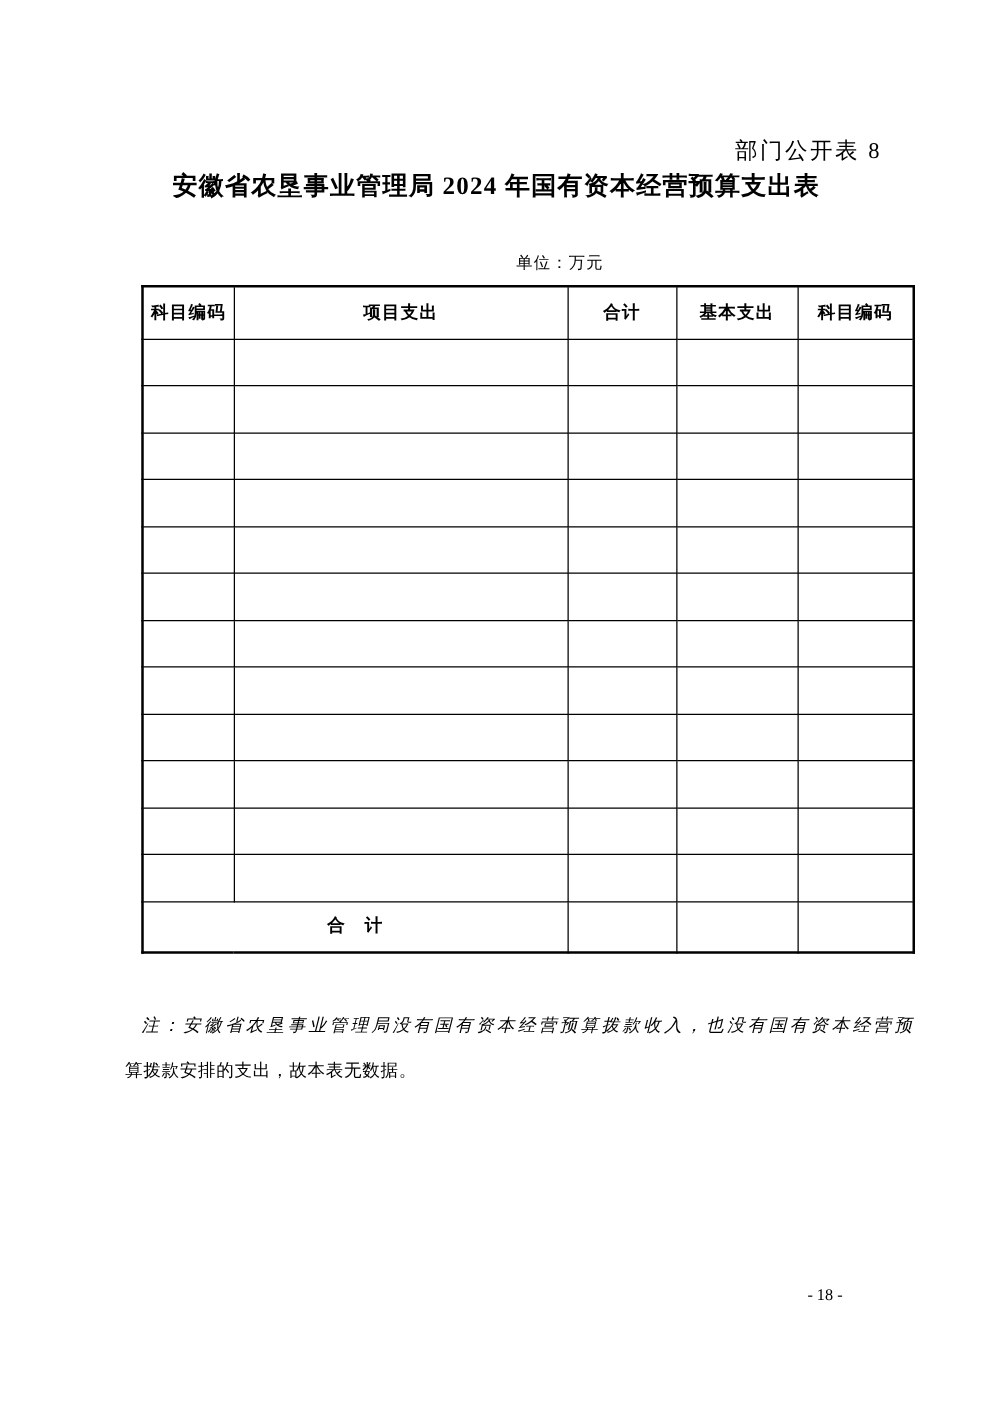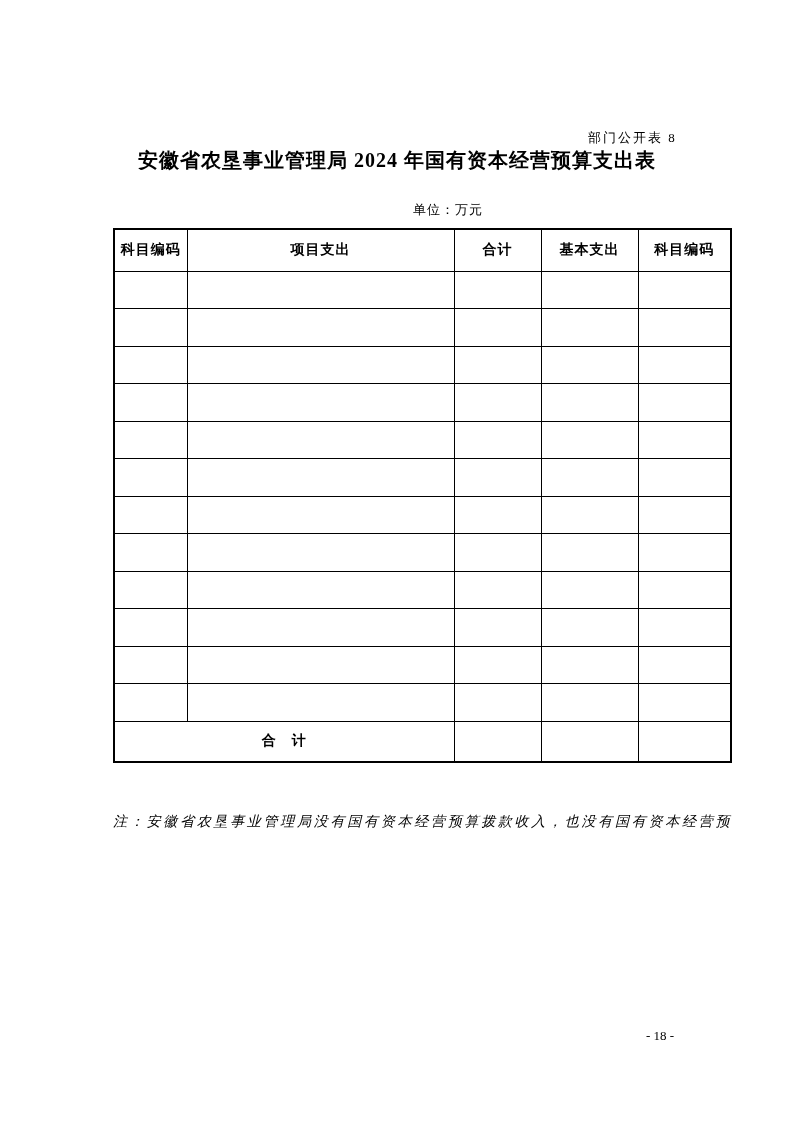--- a/index.html
+++ b/index.html
@@ -7,26 +7,25 @@
   .page {
     position:relative;
     width:794px; height:1123px;
     background:#ffffff;
     color:#000000;
     font-family:"Liberation Serif","DejaVu Serif",serif;
     overflow:hidden;
   }
   .corner-label {
     position:absolute; left:588px; top:108px;
-    font-size:13px; letter-spacing:2px;
+    font-size:18px; letter-spacing:2px;
     white-space:nowrap;
-    margin-top:21px;
   }
   .doc-title {
-    position:absolute; left:0; top:147px; width:794px;
+    position:absolute; left:0; top:135px; width:794px;
     text-align:center;
     font-size:20px; font-weight:bold; letter-spacing:1px;
     white-space:nowrap;
   }
   .unit-label {
     position:absolute; left:413px; top:201px; width:317px;
     text-align:left;
     font-size:13px; letter-spacing:1px;
   }
   table.budget-table {
@@ -180,17 +179,18 @@
         <td colspan="2">合　计</td>
         <td></td>
         <td></td>
         <td></td>
       </tr>
     </tfoot>
   </table>
 
   <div class="note">
     <div class="note-line-first">注：安徽省农垦事业管理局没有国有资本经营预算拨款收入，也没有国有资本经营预</div>
+    <div class="note-line-rest">算拨款安排的支出，故本表无数据。</div>
   </div>
 
   <div class="page-number">- 18 -</div>
 
 </div>
 
 </body></html>

